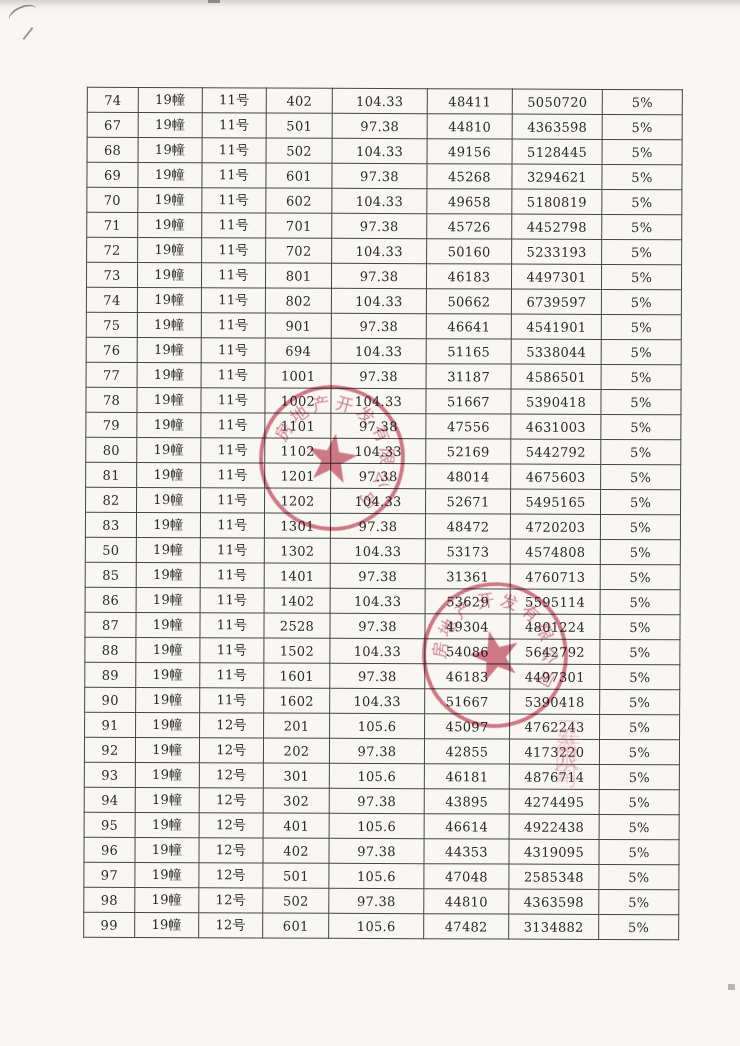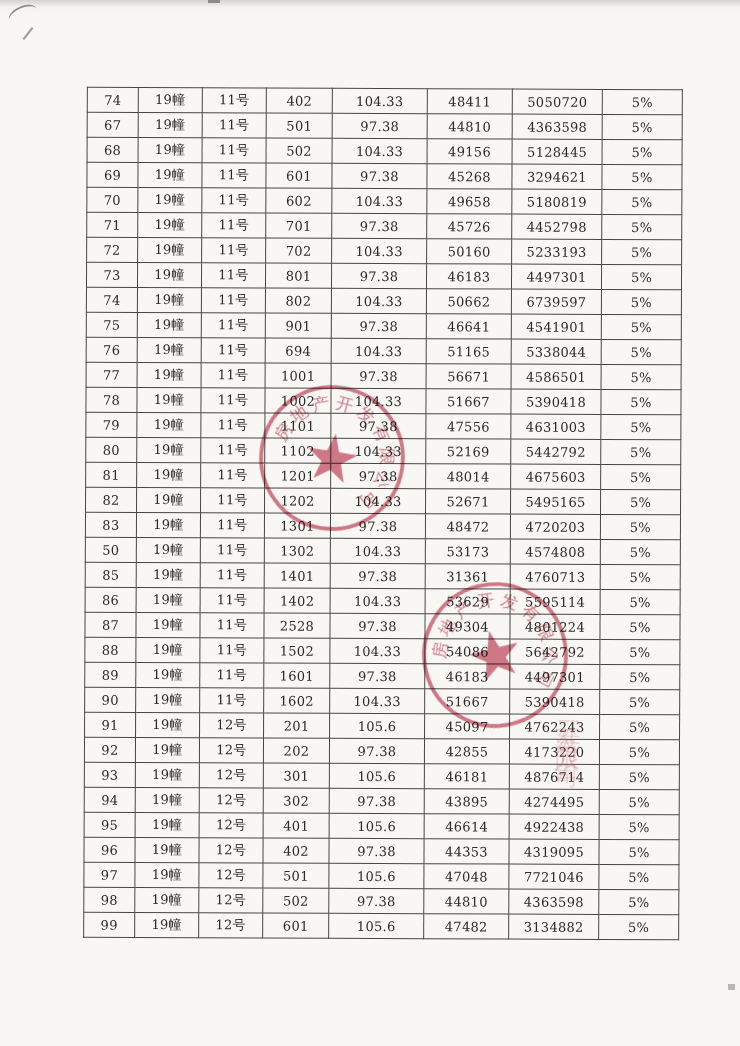--- a/index.html
+++ b/index.html
@@ -186,21 +186,21 @@
           <td>51165</td>
           <td>5338044</td>
           <td>5%</td>
         </tr>
         <tr>
           <td>77</td>
           <td>19幢</td>
           <td>11号</td>
           <td>1001</td>
           <td>97.38</td>
-          <td>56671</td>
+          <td>31187</td>
           <td>4586501</td>
           <td>5%</td>
         </tr>
         <tr>
           <td>78</td>
           <td>19幢</td>
           <td>11号</td>
           <td>1002</td>
           <td>104.33</td>
           <td>51667</td>
@@ -387,21 +387,21 @@
           <td>4319095</td>
           <td>5%</td>
         </tr>
         <tr>
           <td>97</td>
           <td>19幢</td>
           <td>12号</td>
           <td>501</td>
           <td>105.6</td>
           <td>47048</td>
-          <td>7721046</td>
+          <td>2585348</td>
           <td>5%</td>
         </tr>
         <tr>
           <td>98</td>
           <td>19幢</td>
           <td>12号</td>
           <td>502</td>
           <td>97.38</td>
           <td>44810</td>
           <td>4363598</td>

